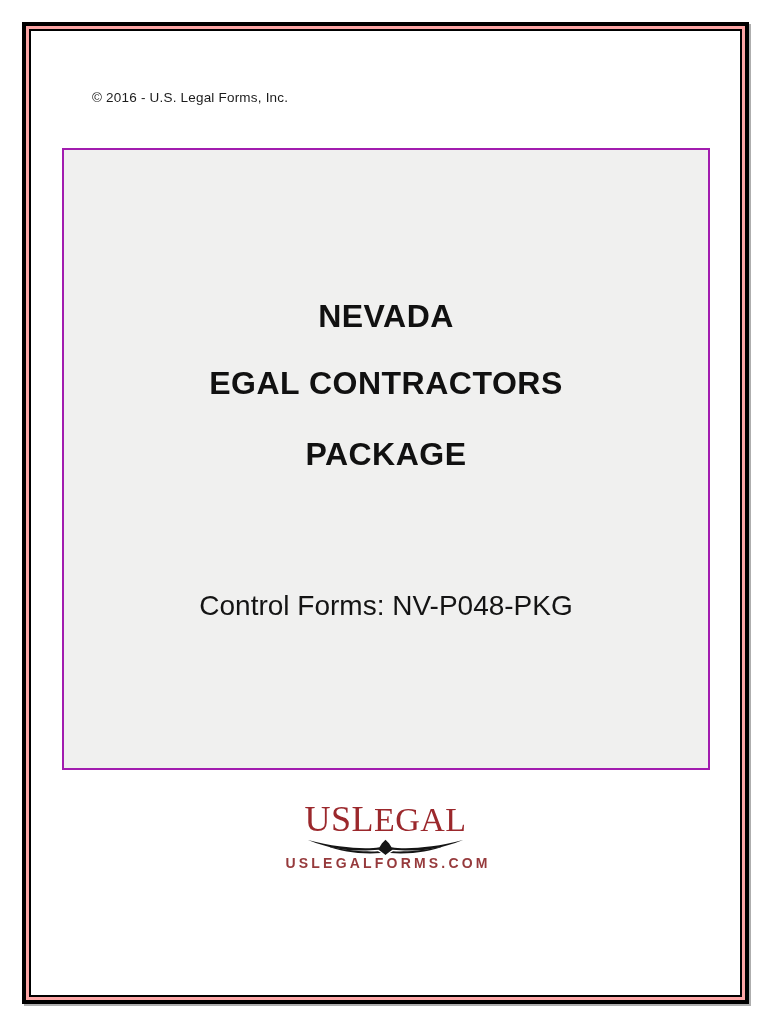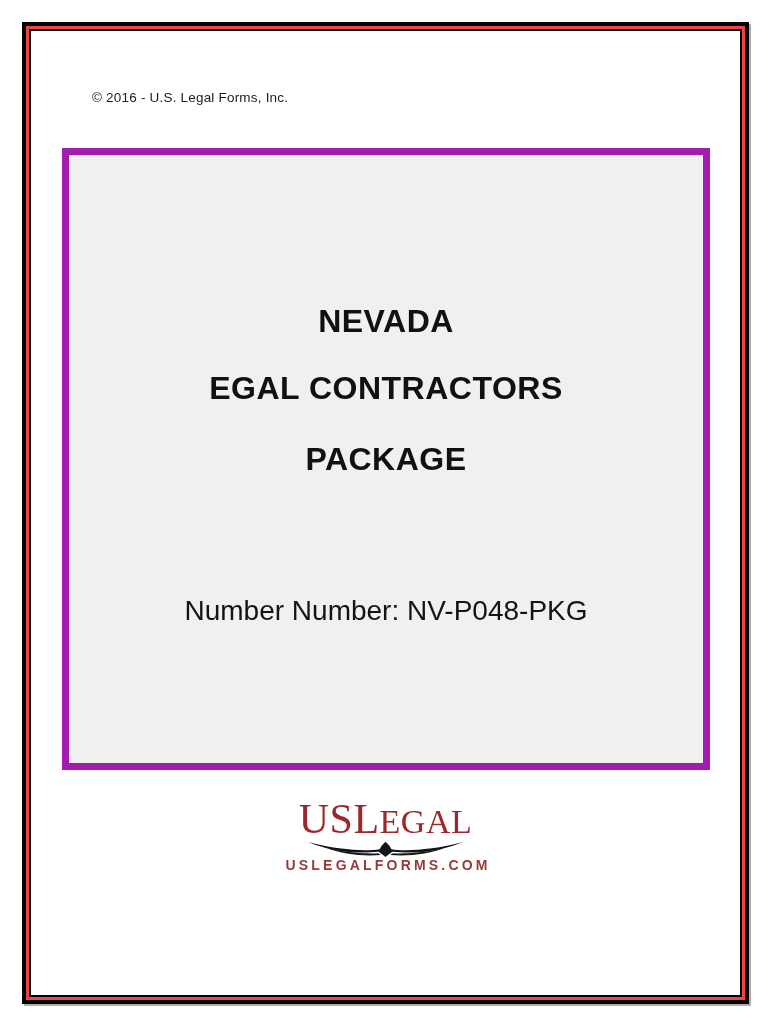--- a/index.html
+++ b/index.html
@@ -11,21 +11,21 @@
     overflow: hidden;
   }
   .page-frame {
     position: absolute;
     left: 22px; top: 22px;
     width: 727px; height: 982px;
     box-sizing: border-box;
     border: 4px solid #000000;
     padding: 3px;
     box-shadow: 2px 2px 0 #aeaeae;
-    background: #ef4444;
+    background: #fca5a5;
   }
   .page-frame-inner {
     width: 100%; height: 100%;
     box-sizing: border-box;
     border: 2px solid #000000;
     position: relative;
     background: #ffffff;
   }
   .copyright {
     position: absolute;
@@ -33,21 +33,21 @@
     font-size: 13.5px;
     color: #1c1c1c;
     letter-spacing: 0.2px;
     white-space: nowrap;
   }
   .title-box {
     position: absolute;
     left: 31px; top: 117px;
     width: 648px; height: 622px;
     box-sizing: border-box;
-    border: 7px solid #a21caf;
+    border: 2px solid #a21caf;
     background: #f0f0ef;
   }
   .title-line {
     position: absolute;
     left: 0; width: 100%;
     text-align: center;
     font-weight: bold;
     font-size: 32px;
     line-height: 34px;
     color: #111111;
@@ -74,21 +74,21 @@
     transform: translateX(-50%);
     width: 200px;
     text-align: center;
   }
   .logo-wordmark {
     font-family: "Liberation Serif", serif;
     color: #9b282c;
     line-height: 32px;
     white-space: nowrap;
   }
-  .logo-wordmark .big   { font-size: 42px; letter-spacing: 0.5px; }
+  .logo-wordmark .big   { font-size: 36px; letter-spacing: 0.5px; }
   .logo-wordmark .small { font-size: 34px; letter-spacing: 0.5px; }
   .logo-eagle {
     display: block;
     margin: -3px auto 0 auto;
     width: 155px; height: 16px;
   }
   .logo-site {
     margin-top: 0px;
     font-size: 14px;
     font-weight: bold;
@@ -103,21 +103,21 @@
 <div class="page-frame">
   <div class="page-frame-inner">
 
     <div class="copyright">© 2016 - U.S. Legal Forms, Inc.</div>
 
     <div class="title-box">
       <div class="title-line title-line-1">NEVADA</div>
       <div class="title-line title-line-2">EGAL CONTRACTORS</div>
       <div class="title-line title-line-3">PACKAGE</div>
       <div class="control-line">
-        <span>Number Number:</span>
+        <span>Control Forms:</span>
         <span>NV-P048-PKG</span>
       </div>
     </div>
 
     <div class="logo-block">
       <div class="logo-wordmark">
         <span class="big">USL</span><span class="small">EGAL</span>
       </div>
       <svg class="logo-eagle" viewBox="0 0 155 16" xmlns="http://www.w3.org/2000/svg" aria-hidden="true">
         <path fill="#151515" d="M0,1 C30,9 58,10.5 71.5,8.2 L74,4.2 L77.5,0.8 L81,4.2 L83.5,8.2

